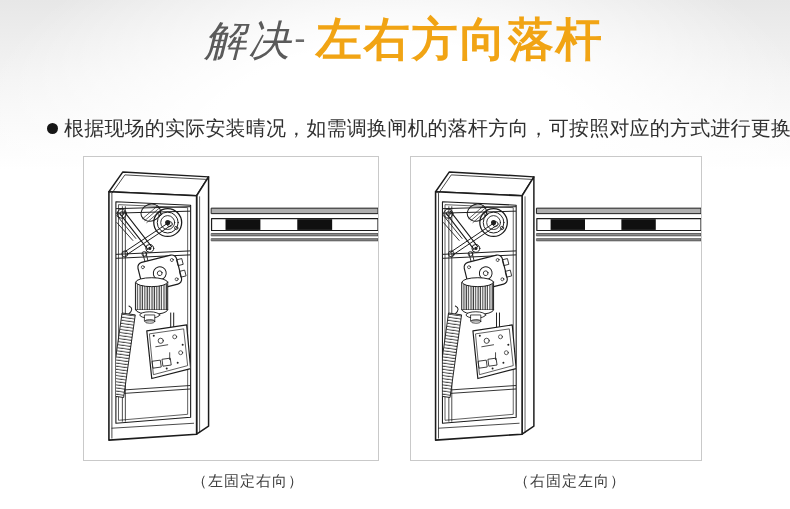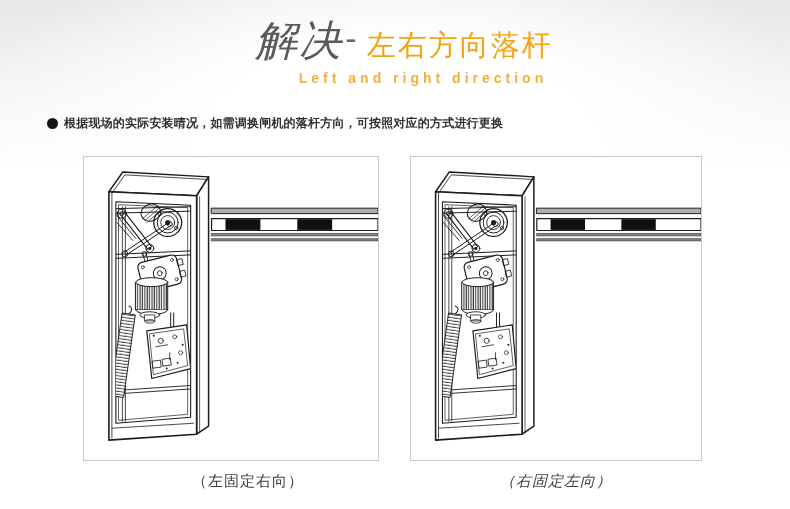--- a/index.html
+++ b/index.html
@@ -11,38 +11,38 @@
       radial-gradient(ellipse 430px 240px at 397px 150px, #ffffff 45%, rgba(255,255,255,0) 100%),
       linear-gradient(180deg, #e7e7e7 0%, #f4f4f4 80px, #ffffff 170px);
   }
   
   .title{
     position:absolute;left:0;right:0;top:12px;text-align:center;
     transform:translateX(9px);line-height:52px;white-space:nowrap;
   }
   .title .t-gray{font-size:42px;font-weight:400;color:#5a5a5a;letter-spacing:2px;font-style:italic;}
   .title .t-sep{font-size:34px;font-weight:400;color:#6a6a6a;vertical-align:5px;padding:0 2px;}
-  .title .t-orange{font-size:29px;font-weight:400;color:#f1a414;letter-spacing:2px;margin-left:8px;}
+  .title .t-orange{font-size:46px;font-weight:700;color:#f1a414;letter-spacing:2px;margin-left:8px;}
   .subtitle{
     position:absolute;top:70px;left:50%;
     transform:translateX(calc(-50% + 28px));
     font-size:14px;font-weight:700;color:#f5b03c;letter-spacing:4px;white-space:nowrap;
   }
   
   .note{position:absolute;left:47px;top:115px;display:flex;align-items:center;white-space:nowrap;}
   .note .dot{width:11px;height:11px;border-radius:50%;background:#161616;flex:0 0 auto;margin-right:6px;}
-  .note .note-text{font-size:12px;font-weight:700;color:#303030;letter-spacing:0.2px;}
+  .note .note-text{font-size:20px;font-weight:400;color:#303030;letter-spacing:0.2px;}
   
   .fig-frame{position:absolute;top:156px;height:305px;border:1px solid #c9c9c9;background:#ffffff;box-sizing:border-box;}
   .fig-frame.left{left:83px;width:296px;}
   .fig-frame.right{left:410px;width:292px;}
   .fig-svg{display:block;width:100%;height:100%;}
   .caption{position:absolute;top:472px;text-align:center;font-size:15px;color:#3f3f3f;letter-spacing:1px;}
   .caption.left{left:100px;width:296px;}
-  .caption.right{left:410px;width:292px;font-style:italic;}
+  .caption.right{left:424px;width:292px;}
   .defs-holder{position:absolute;width:0;height:0;overflow:hidden;}
 </style>
 </head>
 <body>
 
 <div class="page">
 
   <svg class="defs-holder" aria-hidden="true">
     <defs>
       <pattern id="ribs" width="2.4" height="4" patternUnits="userSpaceOnUse">
@@ -163,21 +163,20 @@
             <circle cx="94" cy="207" r="1" fill="#222222" stroke="none"></circle>
           </g>
         </g>
       </symbol>
     </defs>
   </svg>
 
   <div class="title">
     <span class="t-gray">解决</span><span class="t-sep">-</span><span class="t-orange">左右方向落杆</span>
   </div>
-  <div class="subtitle">Left and right direction</div>
 
   <div class="note">
     <span class="dot"></span>
     <span class="note-text">根据现场的实际安装晴况，如需调换闸机的落杆方向，可按照对应的方式进行更换</span>
   </div>
 
   <div class="fig-frame left">
     <svg class="fig-svg" viewBox="0 0 295 305" preserveAspectRatio="none">
       <use href="#gate"></use>
     </svg>

